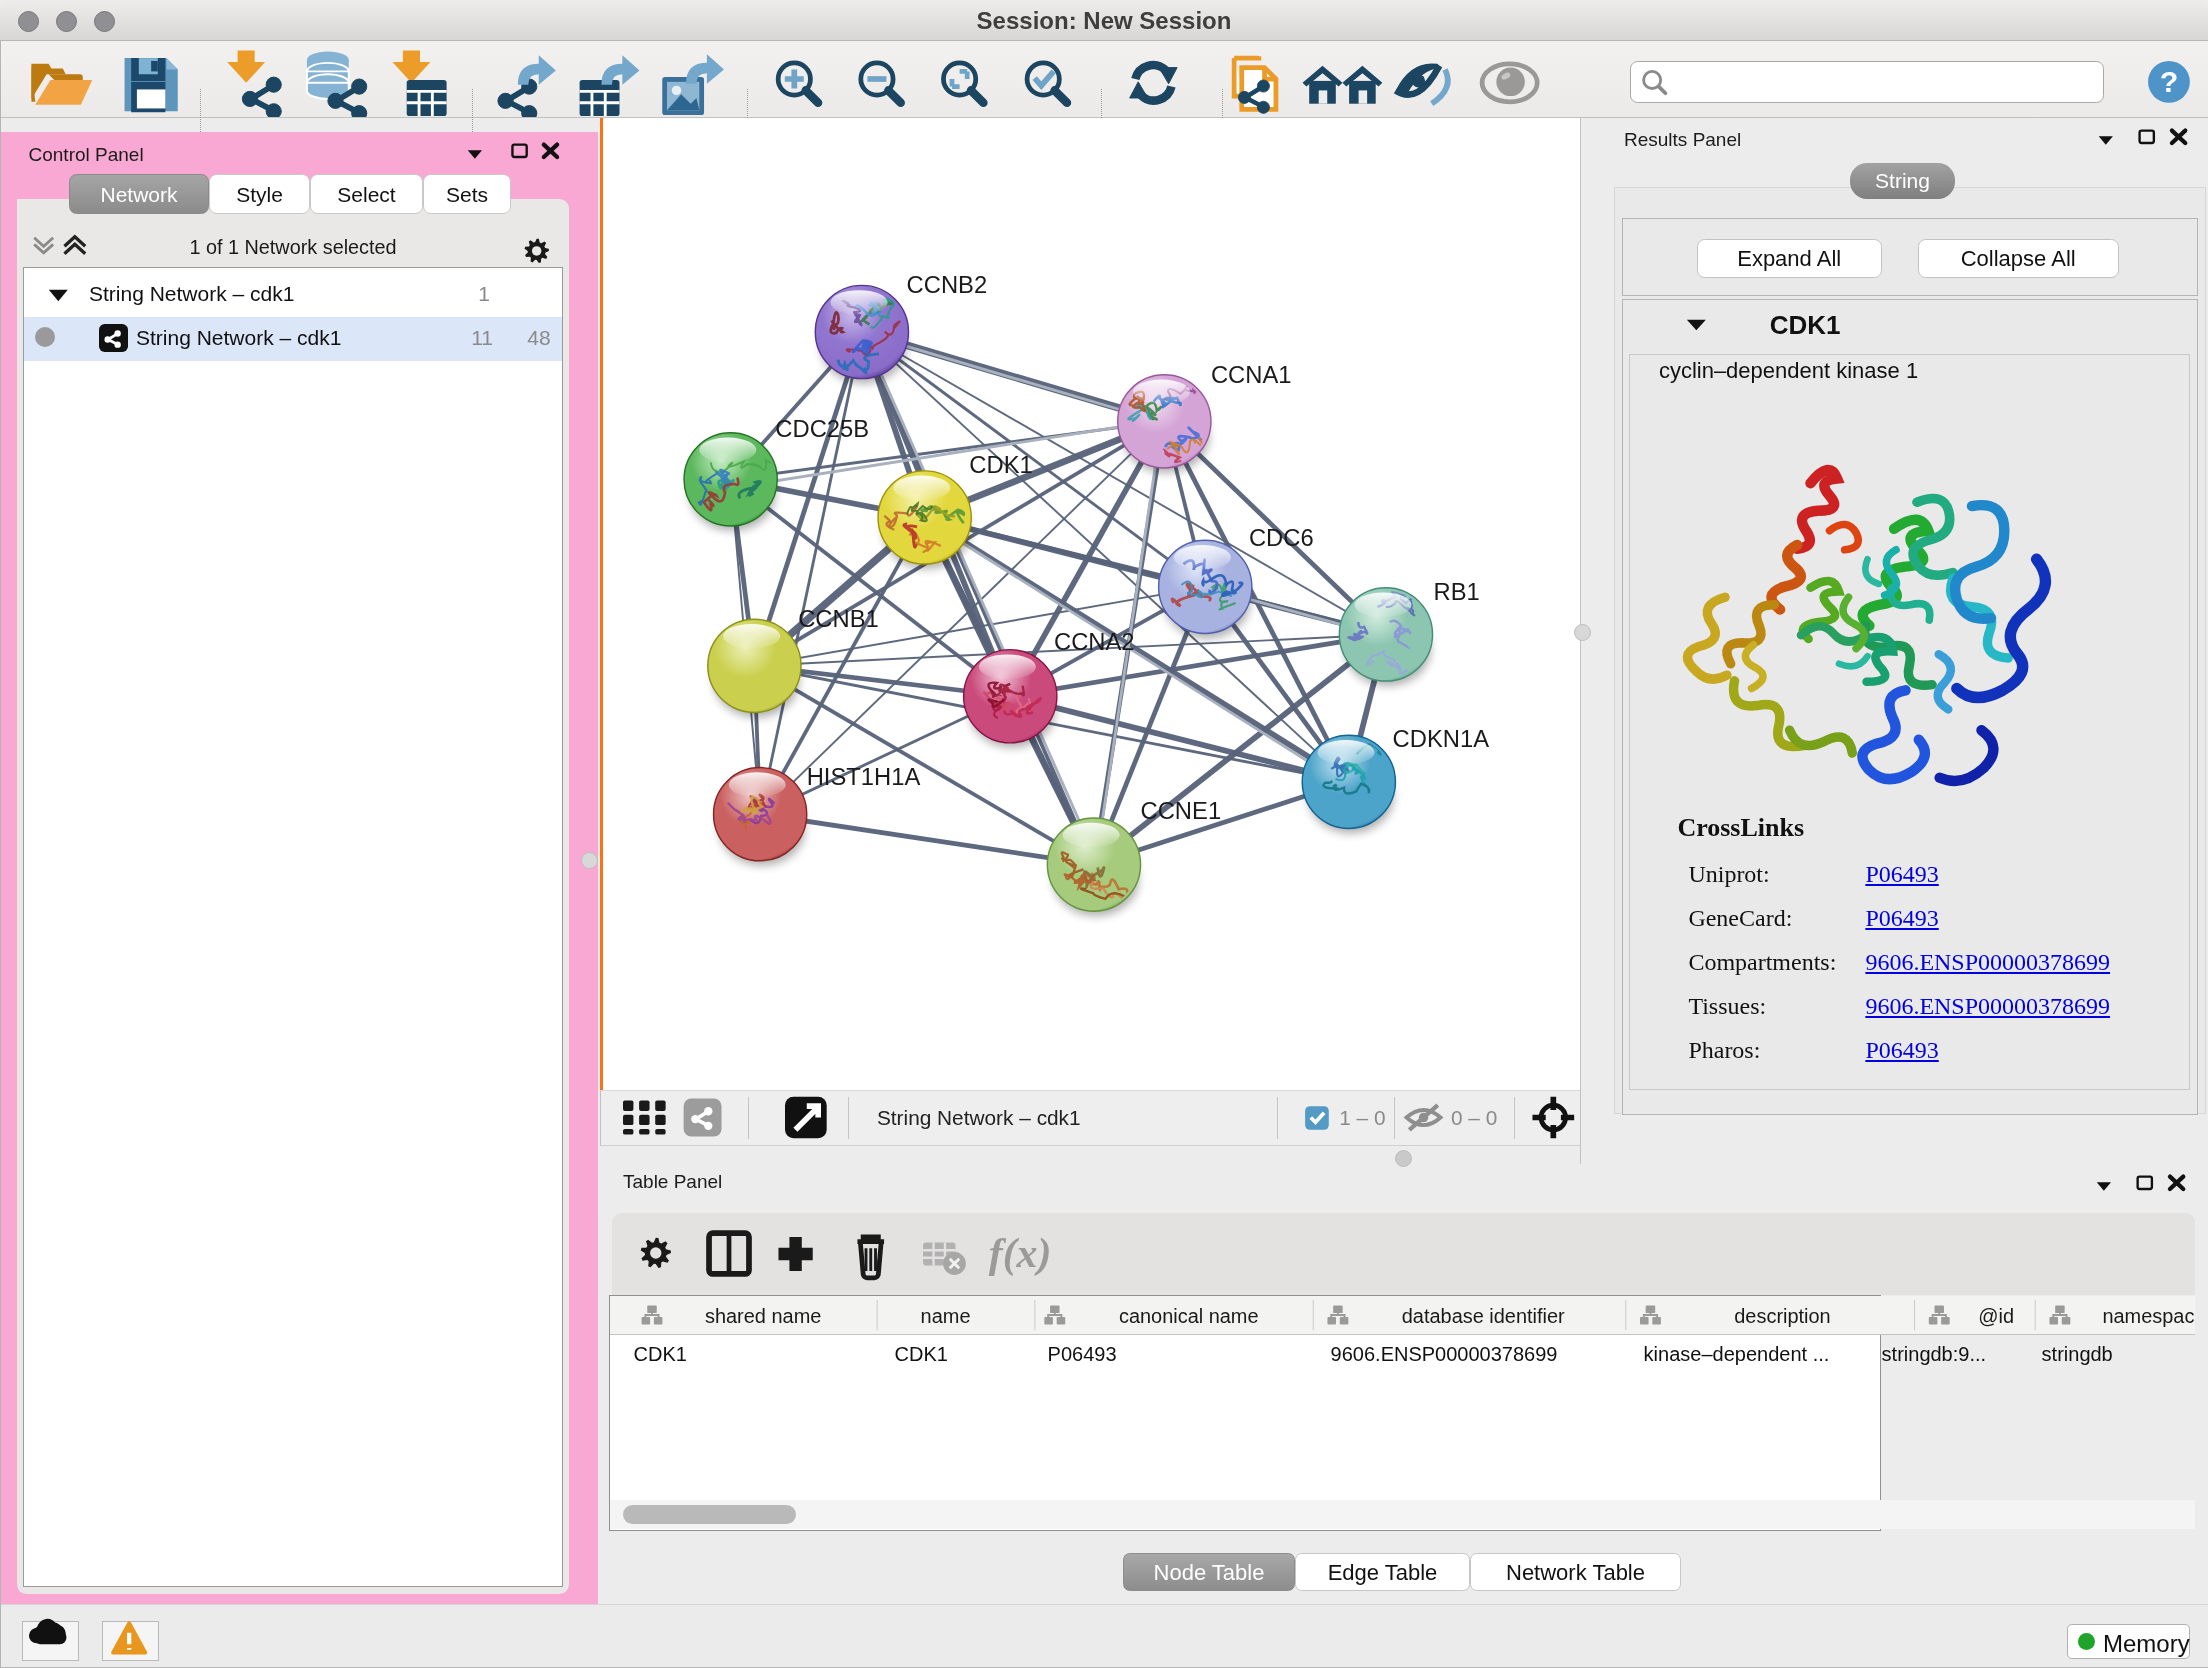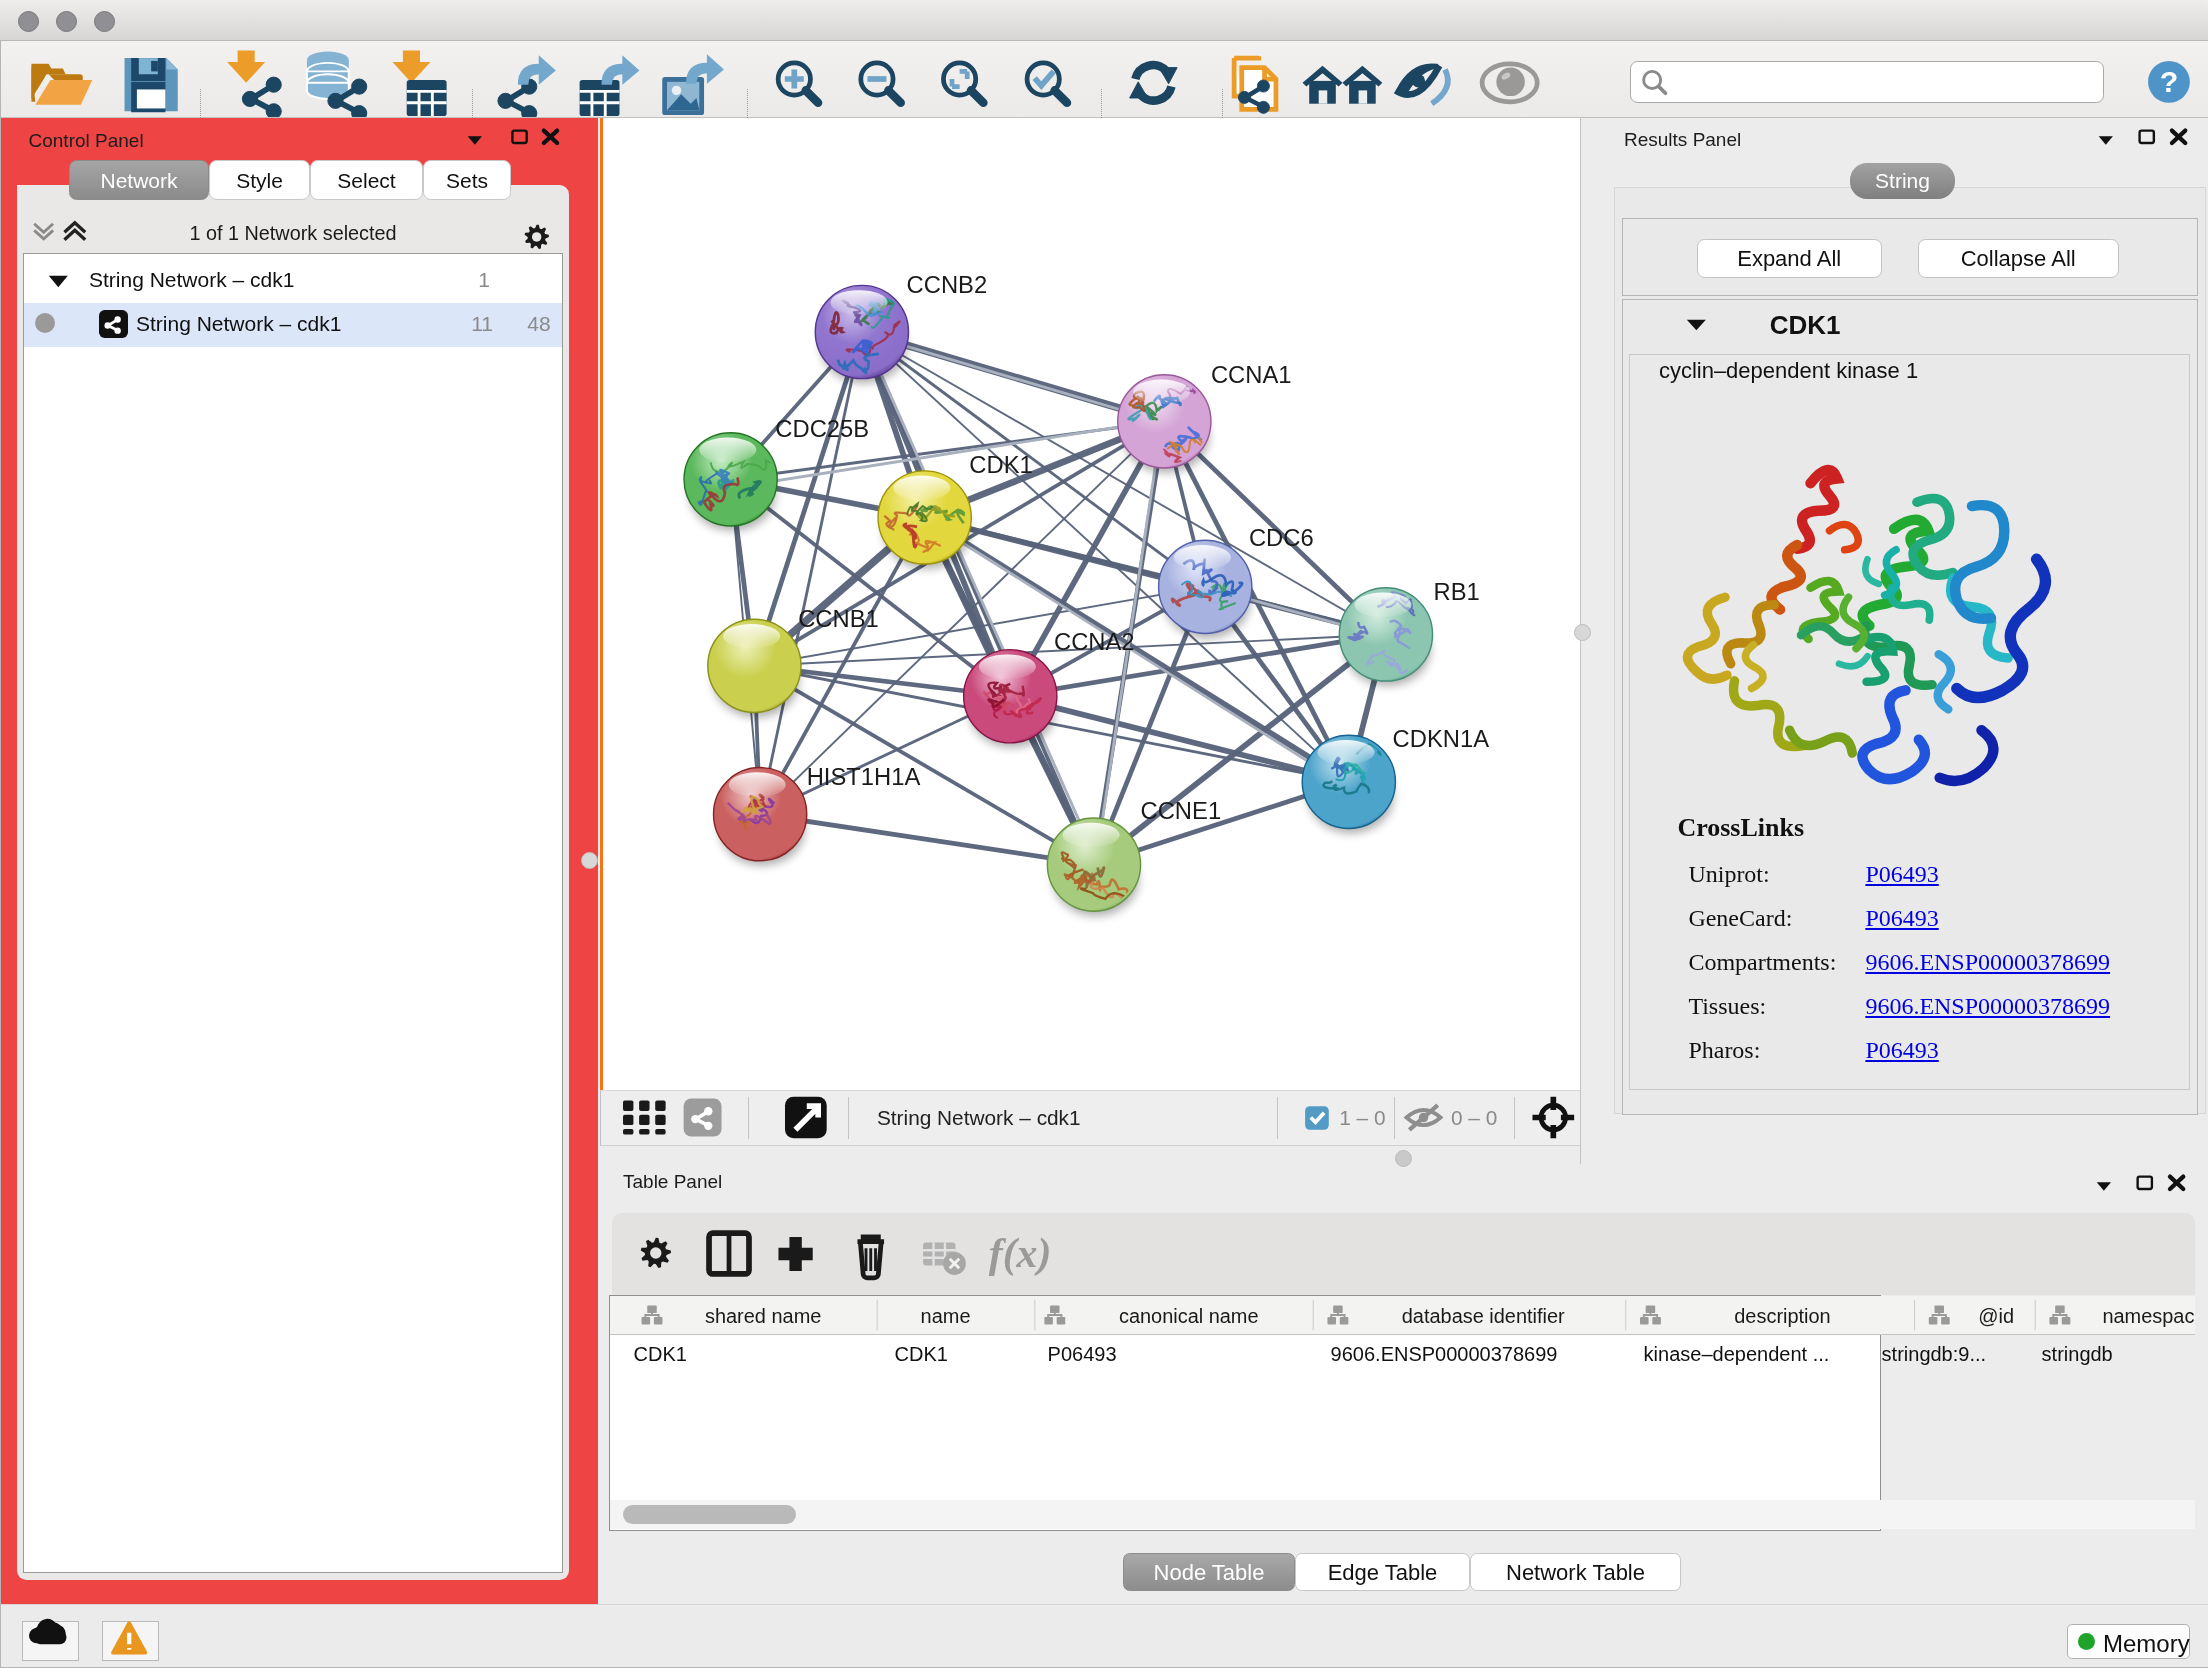--- a/index.html
+++ b/index.html
@@ -3,21 +3,21 @@
 <style>
 html,body{margin:0;padding:0;}
 body{width:2208px;height:1668px;position:relative;overflow:hidden;background:#ececec;font-family:"Liberation Sans",sans-serif;}
 .abs{position:absolute;}
 #titlebar{left:0;top:0;width:2208px;height:40px;background:linear-gradient(#eeedec,#d8d6d4);border-bottom:1px solid #b9b7b5;border-radius:11.4px 11.4px 0 0;}
 .tl{position:absolute;top:10.5px;width:21px;height:21px;border-radius:50%;background:#8f8f94;border:1px solid #76767a;box-sizing:border-box;}
 #title{position:absolute;top:6.7px;left:0;width:2208px;text-align:center;font-size:24px;font-weight:bold;color:#3e3e3e;}
 #toolbar{left:0;top:41px;width:2208px;height:76px;background:linear-gradient(#f2f1f0,#ebeae8);border-bottom:1px solid #c3c1bf;}
 .tsep{position:absolute;top:48px;height:61px;border-left:1.9px dotted #9a9a9a;}
 #searchbox{position:absolute;left:1630px;top:20px;width:472px;height:40px;background:#fff;border:1px solid #a8a8a8;border-radius:7.6px;}
-#cpanel{left:0;top:118px;width:598px;height:1486px;background:#ef4444;}
+#cpanel{left:0;top:132px;width:598px;height:1486px;background:#f9a8d4;}
 .paneltitle{font-size:19px;color:#1c1c1c;}
 #cptabs{position:absolute;left:69px;top:42px;height:40px;z-index:5;}
 .tab{position:absolute;top:0;height:40px;border:1px solid #c8c8c8;background:#fff;color:#111;font-size:21px;text-align:center;line-height:40px;border-radius:7.6px 7.6px 7.6px 7.6px;box-sizing:border-box;}
 .tabsel{background:linear-gradient(#a5a5a5,#8b8b8b);color:#fff;border-color:#8b8b8b;}
 #cpbox{position:absolute;left:17px;top:67px;width:552px;height:1395px;background:#e9e8e7;border-radius:0 9.5px 9.5px 9.5px;}
 #treebox{position:absolute;left:23px;top:135px;width:540px;height:1320px;background:#fff;border:1px solid #9a9a9a;box-sizing:border-box;}
 #netpanel{left:600px;top:118px;width:980px;height:972px;background:#fff;border-left:3px solid #f97316;}
 #netbar{left:600px;top:1090px;width:980px;height:54px;background:#efeeee;border-left:1px solid #c0c0c0;border-top:1px solid #d8d8d8;border-bottom:1px solid #d0d0d0;}
 .nbsep{position:absolute;top:5.7px;height:42px;border-left:1px solid #c4c4c4;}
 #respanel{left:1580px;top:118px;width:629px;height:1046px;background:#ececec;border-left:1px solid #c2c2c2;}
@@ -29,20 +29,21 @@
 #statusbar{left:0;top:1604px;width:2208px;height:65px;background:#ebebeb;border-top:1px solid #d6d5d4;}
 .sbox{position:absolute;top:16px;width:55px;height:38px;background:#f5f5f5;border:1px solid #b9b9b9;}
 .link{color:#0000e0;text-decoration:underline;}
 .serif{font-family:"Liberation Serif",serif;}
 </style></head>
 <body>
 <div class="abs" id="titlebar">
   <div class="tl" style="left:18px;"></div>
   <div class="tl" style="left:56px;"></div>
   <div class="tl" style="left:94px;"></div>
+  <div id="title">Session: New Session</div>
 </div>
 <div class="abs" id="toolbar">
   <div class="tsep" style="left:200px;"></div>
   <div class="tsep" style="left:472px;"></div>
   <div class="tsep" style="left:747px;"></div>
   <div class="tsep" style="left:1101px;"></div>
   <div class="tsep" style="left:1222px;"></div>
   <div id="searchbox"></div>
   <svg width="2208" height="76" style="position:absolute;left:0;top:0;" viewBox="0 0 2322 80">
    <defs>

